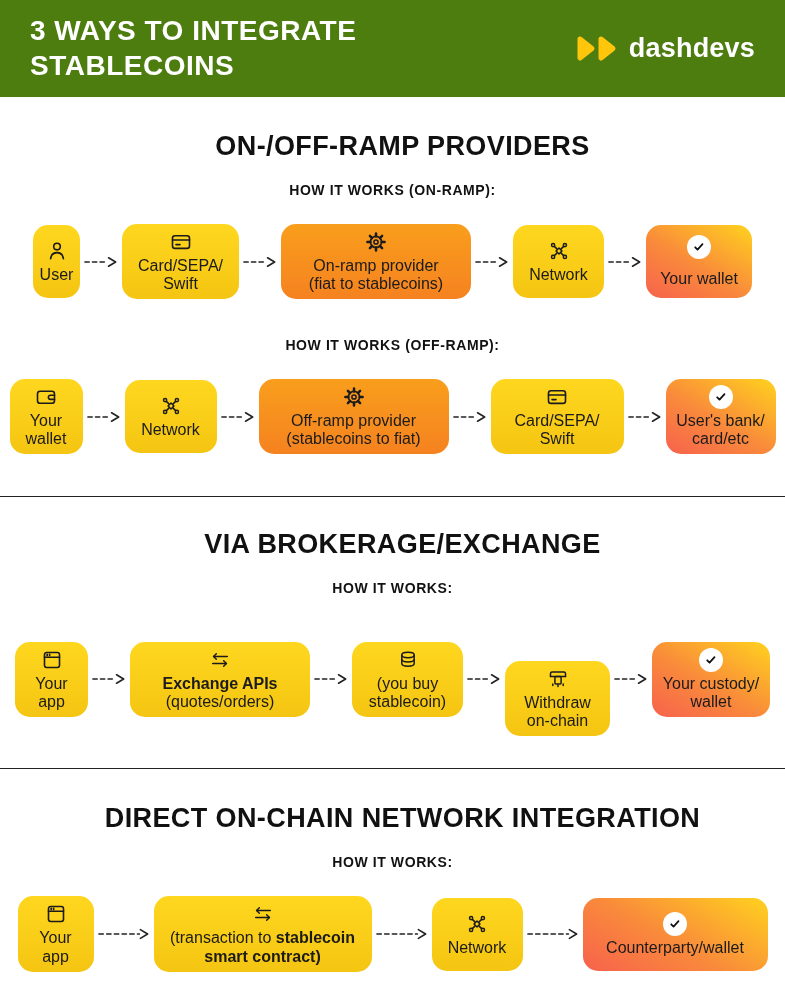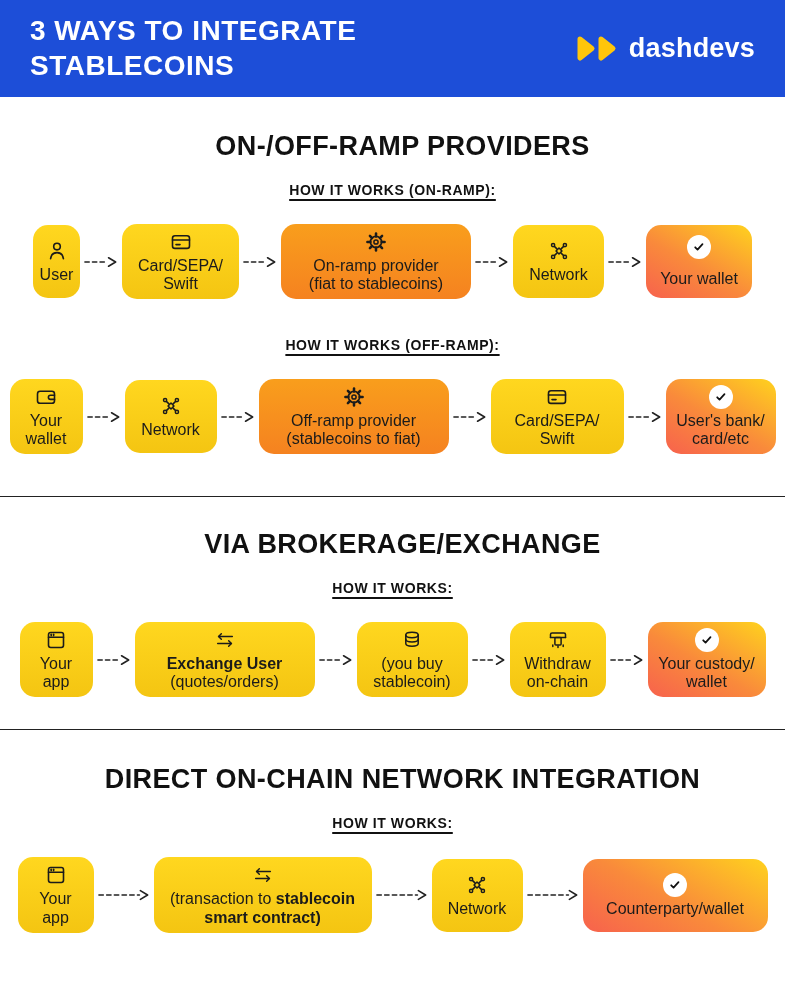--- a/index.html
+++ b/index.html
@@ -1,27 +1,27 @@
 <!DOCTYPE html>
 <html><head>
 <meta charset="utf-8">
 <style>
   html,body{margin:0;padding:0;background:#ffffff;}
   body{width:785px;font-family:"Liberation Sans","DejaVu Sans",sans-serif;color:#1b1b1b;}
 
   
-  .header{background:#1d4ed8;height:97px;display:flex;align-items:center;justify-content:space-between;padding:0 30px;box-sizing:border-box;}
+  .header{background:#4d7c0f;height:97px;display:flex;align-items:center;justify-content:space-between;padding:0 30px;box-sizing:border-box;}
   .header h1{margin:0;color:#fff;font-size:28px;line-height:1.22;font-weight:800;letter-spacing:.5px;text-transform:uppercase;}
   .brand{display:flex;align-items:center;gap:9px;}
   .brand .brand-text{color:#fff;font-size:27px;font-weight:800;letter-spacing:.2px;}
 
   
   .sec-title{text-align:center;font-size:27px;font-weight:800;letter-spacing:.4px;margin:34px 0 0;color:#111;padding-left:20px;}
   .sub-title{text-align:center;font-size:14px;font-weight:800;letter-spacing:.6px;margin:20px 0 0;color:#111;
-             text-decoration:underline;text-underline-offset:4px;text-decoration-thickness:1.5px;}
+             text-underline-offset:4px;text-decoration-thickness:1.5px;}
   .divider{border:none;border-top:1.6px solid #222;margin:42px 0 0;}
 
   
   .flow{display:flex;justify-content:center;align-items:center;gap:4px;margin:26px 4px 0;}
   .box{display:flex;flex-direction:column;align-items:center;justify-content:center;
        border-radius:15px;min-height:73px;padding:6px 8px;box-sizing:border-box;
        text-align:center;font-size:16px;line-height:1.13;color:#1b1b1b;flex:0 0 auto;}
   .box .icon{display:flex;align-items:center;justify-content:center;height:24px;margin-bottom:3px;}
   .box .lbl span{display:block;}
   .yellow{background:linear-gradient(180deg,#FFD71F 0%,#F4C512 100%);}
@@ -295,21 +295,21 @@
     <div class="box yellow" style="width:180px;">
       <span class="icon">
         <svg width="28" height="22" viewBox="0 0 30 24" fill="none" stroke="#1b1b1b" stroke-width="1.6" stroke-linecap="round" stroke-linejoin="round">
           <path d="M23 8.2H8"></path>
             <path d="M11 5.2 8 8.2l3 3"></path>
           <path d="M7 15.8h15"></path>
             <path d="M19 12.8l3 3-3 3"></path>
         </svg>
       </span>
       <span class="lbl">
-        <span class="bold">Exchange User</span>
+        <span class="bold">Exchange APIs</span>
         <span>(quotes/orders)</span>
       </span>
     </div>
     <span class="arrow">
       <svg width="34" height="14" viewBox="0 0 36 14" fill="none" stroke="#222" stroke-width="1.7" stroke-linecap="round" stroke-linejoin="round">
         <path d="M1 7h24" stroke-dasharray="4.5 3.5"></path>
           <path d="M26 2.5 33.5 7 26 11.5"></path>
       </svg>
     </span>
     <div class="box yellow" style="width:111px;">
@@ -324,21 +324,21 @@
         <span>(you buy</span>
         <span>stablecoin)</span>
       </span>
     </div>
     <span class="arrow">
       <svg width="34" height="14" viewBox="0 0 36 14" fill="none" stroke="#222" stroke-width="1.7" stroke-linecap="round" stroke-linejoin="round">
         <path d="M1 7h24" stroke-dasharray="4.5 3.5"></path>
           <path d="M26 2.5 33.5 7 26 11.5"></path>
       </svg>
     </span>
-    <div class="box yellow" style="width:96px;">
+    <div class="box yellow" style="width:105px;margin-top:39px;">
       <span class="icon">
         <svg width="24" height="24" viewBox="0 0 24 24" fill="none" stroke="#1b1b1b" stroke-width="1.5" stroke-linecap="round" stroke-linejoin="round">
           <path d="M4.5 9.5V6.6a1.6 1.6 0 0 1 1.6-1.6h11.8a1.6 1.6 0 0 1 1.6 1.6v2.9"></path>
           <path d="M4.5 9.5h15"></path>
           <rect x="8.9" y="9.5" width="6.2" height="7.4" rx="1"></rect>
           <path d="M6.8 18.6v-1.6"></path>
             <path d="M12 19.6v-1.6"></path>
             <path d="M17.2 18.6v-1.6"></path>
         </svg>
       </span>

